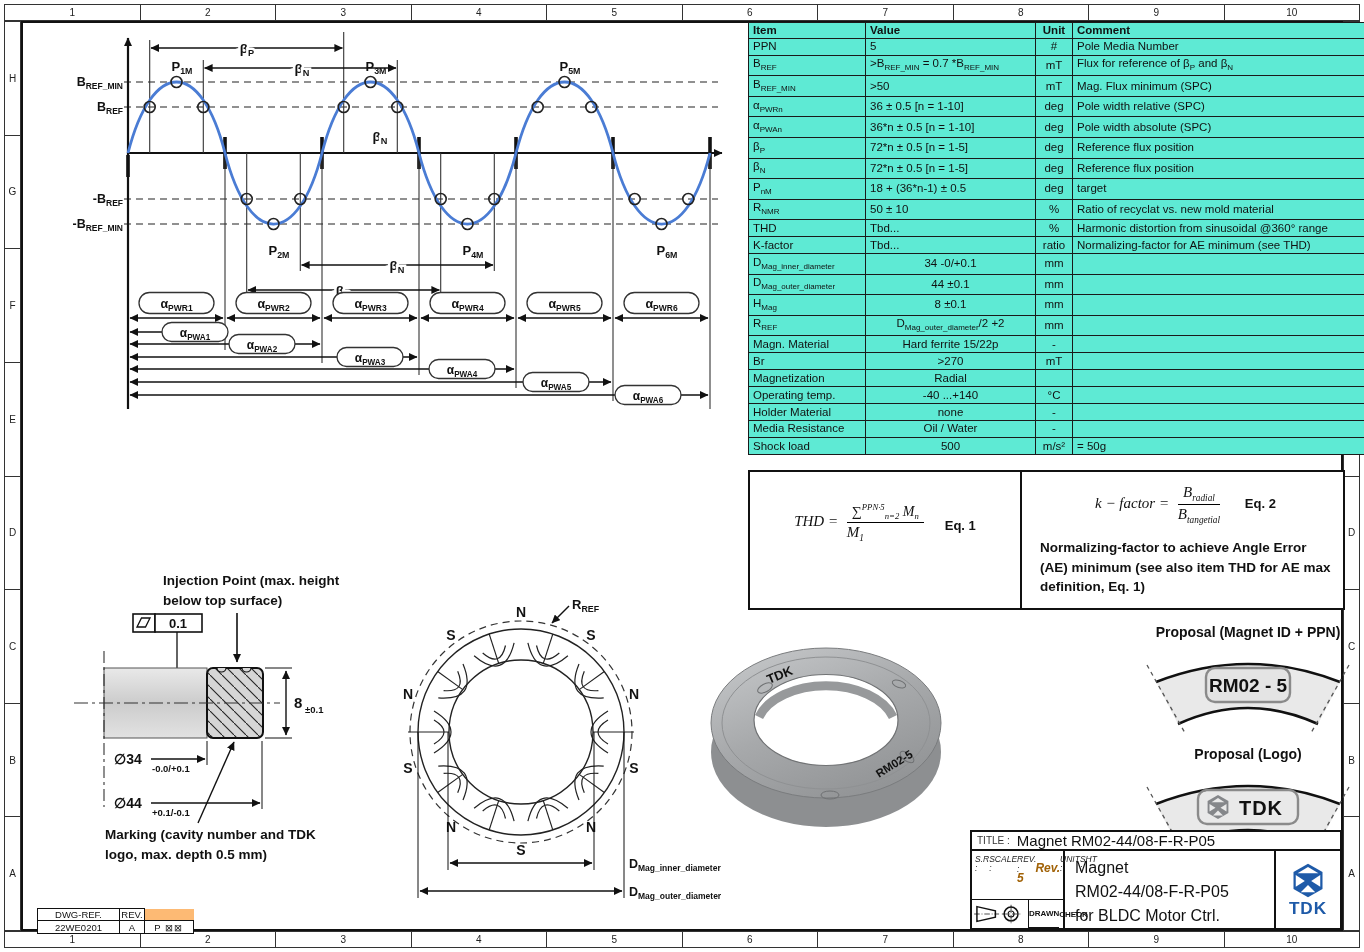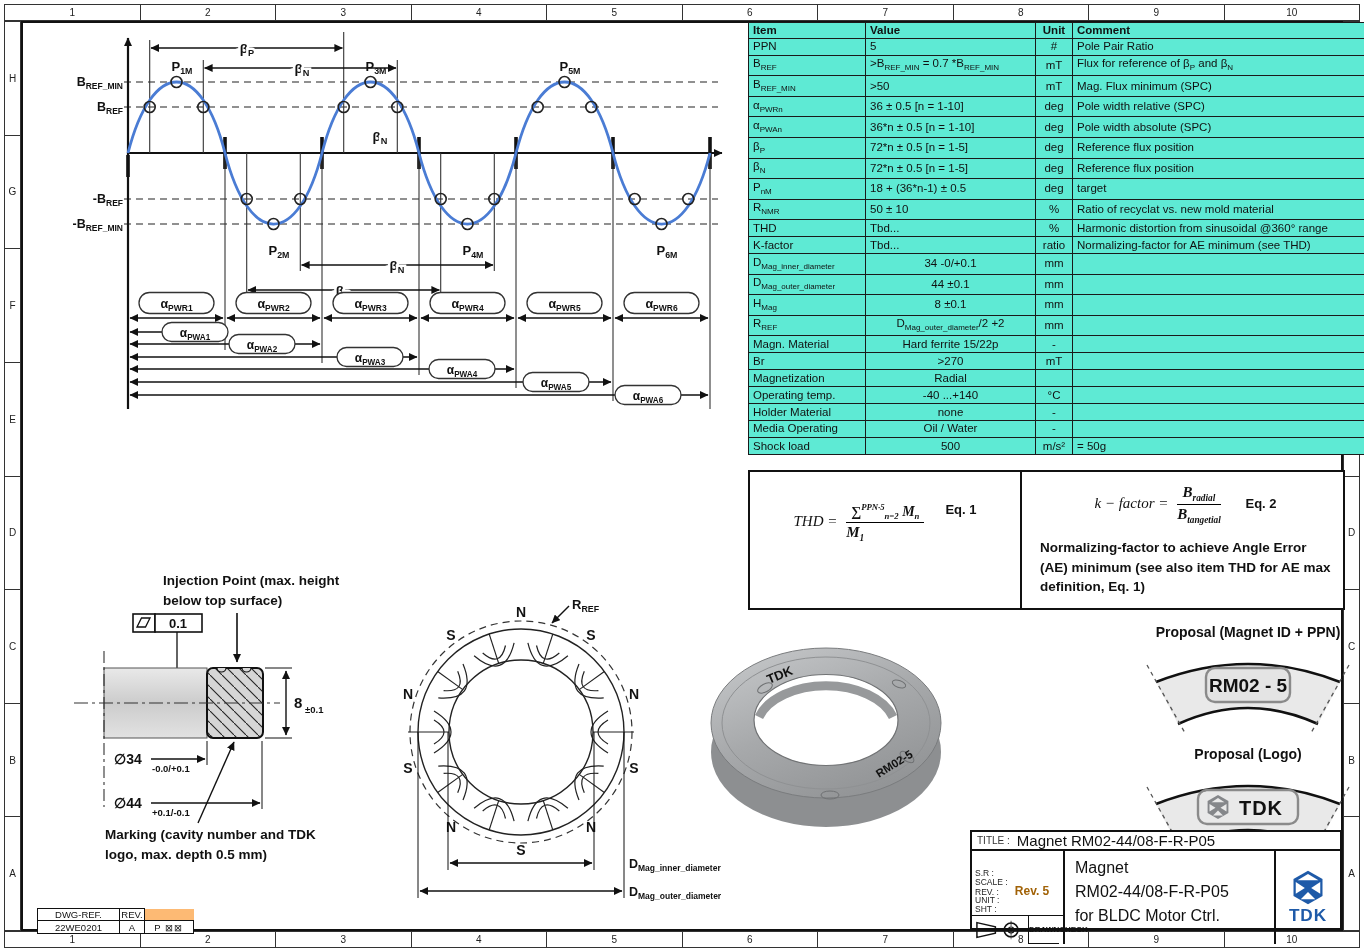--- a/index.html
+++ b/index.html
@@ -27,38 +27,38 @@
   #spec-table th { font-weight:600; }
   #spec-table .c-unit, #spec-table th.h-unit { text-align:center; }
   #spec-table tr.g2 td.c-value { text-align:center;margin-top:39px; }
   #spec-table td sub { font-size:8px; }
 
   
   #eq-box { position:absolute; left:748px; top:470px; width:597px; height:140px; border:2px solid #111; display:flex; background:#fff; }
   .eq-left { width:272px; border-right:2px solid #111; display:flex; justify-content:center; padding-top:30px; }
   .eq-right { flex:1; padding:12px 12px 0 18px; }
   .eq { font-family:"Liberation Serif", serif; font-style:italic; font-size:15px; }
-  .frac { display:inline-block; vertical-align:middle; margin:0 5px;font-weight:bold; }
+  .frac { display:inline-block; vertical-align:middle; margin:0 5px; }
   .frac .top { display:block; border-bottom:1.2px solid #000; padding:0 5px 1px; }
   .frac .bot { display:block; padding-top:1px; }
   .eq-label { font-family:"Liberation Sans", sans-serif; font-style:normal; font-weight:600; font-size:13px; margin-left:16px; }
   .eq-note { margin-top:13px; font-size:13.5px; font-weight:600; line-height:1.45; }
 
   
   #proposal { position:absolute; left:1146px; top:624px; width:204px; }
   .prop-title { text-align:center; font-size:14px; font-weight:700; margin-bottom:2px; }
 
   
   #title-block { position:absolute; left:970px; top:830px; width:372px; height:100px; border:2px solid #111; background:#fff; display:flex; flex-direction:column; }
   .tb-title-row { height:23px; border-bottom:2px solid #111; display:flex; align-items:center; }
   .tb-title-label { font-size:10px; color:#333; margin-left:5px; }
   .tb-title-text { font-size:15px; margin-left:7px;text-align:center; }
   .tb-body { flex:1; display:flex; }
   .tb-left { width:93px; border-right:2px solid #111; display:flex; flex-direction:column; }
-  .tb-left-rows { flex:1; display:flex; flex-direction:column; justify-content:space-between; padding:18px 0 1px 3px; font-size:8.5px; line-height:8.8px; color:#222; }
+  .tb-left-rows { flex:1; display:flex; flex-direction:row; justify-content:space-between; padding:4px 0 1px 3px; font-size:8.5px; line-height:8.8px; color:#222;font-style:italic; }
   .tb-rev-val { font-size:12px; font-weight:600; margin-left:16px; color:#a16207; }
   .tb-proj-row { height:29px; border-top:1.5px solid #111; display:flex; }
   .tb-proj { width:60px; border-right:1.5px solid #111; display:flex; align-items:center; justify-content:center; }
   .tb-dc { flex:1; display:flex; flex-direction:row; font-size:8px; font-weight:600; }
   .tb-dc div { flex:1; display:flex; align-items:center; justify-content:center; }
   .tb-dc div:first-child { border-bottom:1.5px solid #111; }
   .tb-main { flex:1; padding:5px 0 0 10px; font-size:16px; line-height:1.5; border-right:2px solid #111; }
   .tb-logo { width:64px; display:flex; align-items:center; justify-content:center; }
 
   
@@ -272,21 +272,21 @@
         <th style="width:170px">Value</th>
         <th style="width:37px" class="h-unit">Unit</th>
         <th>Comment</th>
       </tr>
     </thead>
     <tbody>
         <tr>
           <td class="c-item"><span>PPN</span></td>
           <td class="c-value"><span>5</span></td>
           <td class="c-unit"><span>#</span></td>
-          <td class="c-comment"><span>Pole Pair Ratio</span></td>
+          <td class="c-comment"><span>Pole Media Number</span></td>
         </tr>
         <tr>
           <td class="c-item"><span>B</span><sub>REF</sub></td>
           <td class="c-value"><span>&gt;B</span><sub>REF_MIN</sub><span> = 0.7 *B</span><sub>REF_MIN</sub></td>
           <td class="c-unit"><span>mT</span></td>
           <td class="c-comment"><span>Flux for reference of β</span><sub>P</sub><span> and β</span><sub>N</sub></td>
         </tr>
         <tr>
           <td class="c-item"><span>B</span><sub>REF_MIN</sub></td>
           <td class="c-value"><span>&gt;50</span></td>
@@ -389,21 +389,21 @@
           <td class="c-unit"><span>°C</span></td>
           <td class="c-comment"></td>
         </tr>
         <tr class="g2">
           <td class="c-item"><span>Holder Material</span></td>
           <td class="c-value"><span>none</span></td>
           <td class="c-unit"><span>-</span></td>
           <td class="c-comment"></td>
         </tr>
         <tr class="g2">
-          <td class="c-item"><span>Media Operating</span></td>
+          <td class="c-item"><span>Media Resistance</span></td>
           <td class="c-value"><span>Oil / Water</span></td>
           <td class="c-unit"><span>-</span></td>
           <td class="c-comment"></td>
         </tr>
         <tr class="g2">
           <td class="c-item"><span>Shock load</span></td>
           <td class="c-value"><span>500</span></td>
           <td class="c-unit"><span>m/s²</span></td>
           <td class="c-comment"><span>= 50g</span></td>
         </tr>
@@ -412,21 +412,21 @@
 
   <div id="eq-box">
     <div class="eq-left">
       <span class="eq">
         <span>THD =</span>
         <span class="frac">
           <span class="top" style="font-size:14px"><span>∑</span><sup>PPN·5</sup><sub>n=2</sub><span> M</span><sub>n</sub></span>
           <span class="bot"><span>M</span><sub>1</sub></span>
         </span>
       </span>
-      <span class="eq-label" style="margin-top:0">Eq. 1</span>
+      <span class="eq-label" style="margin-top:16px">Eq. 1</span>
     </div>
     <div class="eq-right">
       <div style="text-align:center">
         <span class="eq">
           <span>k − factor =</span>
           <span class="frac">
             <span class="top"><span>B</span><sub>radial</sub></span>
             <span class="bot"><span>B</span><sub>tangetial</sub></span>
           </span>
         </span>

